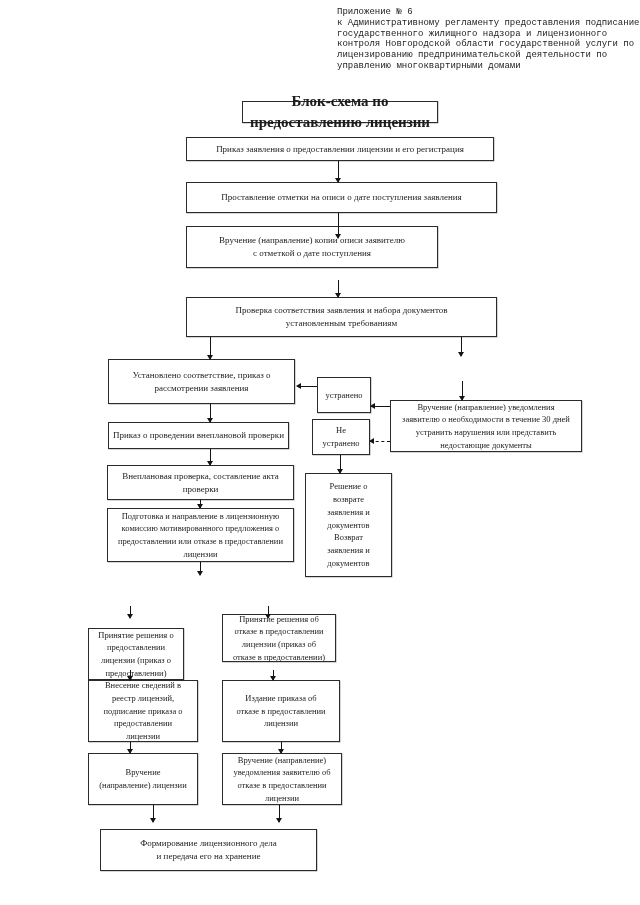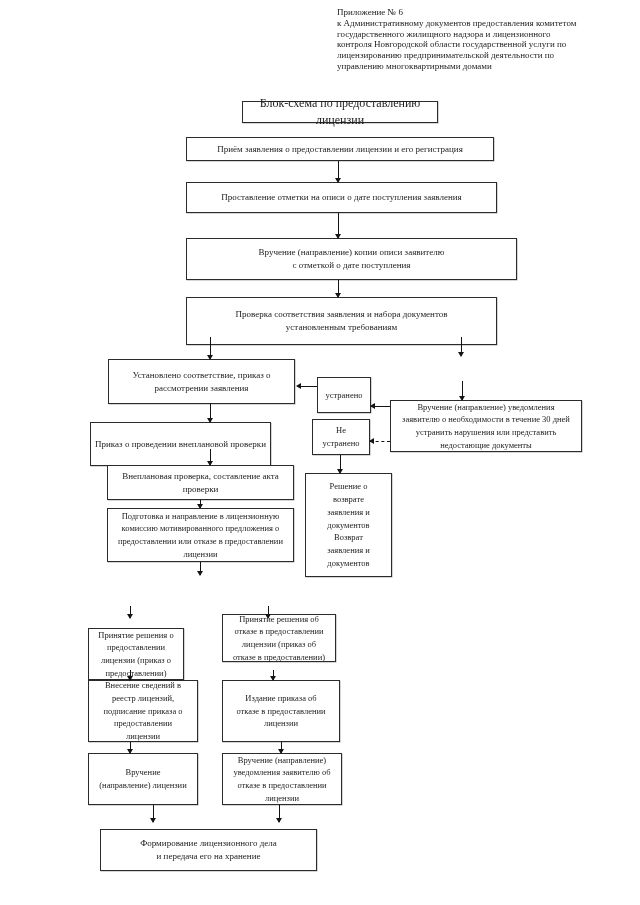--- a/index.html
+++ b/index.html
@@ -2,33 +2,33 @@
 <html><head>
 <meta charset="utf-8">
 <style>
   html, body { margin:0; padding:0; background:#ffffff; }
   .page {
     position:relative; width:640px; height:905px; background:#ffffff;
     font-family:"Liberation Serif", serif; color:#1c1c1c; overflow:hidden;
   }
   .header {
     position:absolute; left:337px; top:7px; width:300px;
-    font-size:9px; line-height:10.8px;
+    font-size:9px; line-height:10.8px;font-family:Liberation Mono, monospace;
   }
   .header-line { white-space:nowrap; }
   .box {
     position:absolute; box-sizing:border-box;
     border:1px solid #2b2b2b; background:#ffffff;
     display:flex; align-items:center; justify-content:center;
     text-align:center; white-space:pre-line;
     font-size:9px; line-height:1.4; padding:1px 3px;
     box-shadow:0.6px 0.6px 0 rgba(0,0,0,0.28);
   }
   .box.small { font-size:8.5px; line-height:1.5; }
-  .box.bold  { font-weight:normal; font-size:12px; }
+  .box.bold  { font-weight:bold; font-size:15px; }
   
   .av { position:absolute; width:0; border-left:1px solid #141414; }
   .av::after {
     content:""; position:absolute; bottom:-1px; left:-4px; width:0; height:0;
     border-left:3.5px solid transparent; border-right:3.5px solid transparent;
     border-top:5px solid #141414;
   }
   
   .ah { position:absolute; height:0; border-top:1px solid #141414; }
   .ah::before {
@@ -38,43 +38,43 @@
   }
   .ah.dashed { border-top-style:dashed; }
 </style>
 </head>
 <body>
 
 <div class="page">
 
   <div class="header">
     <div class="header-line">Приложение № 6</div>
-    <div class="header-line">к Административному документов предоставления комитетом</div>
+    <div class="header-line">к Административному регламенту предоставления подписание</div>
     <div class="header-line">государственного жилищного надзора и лицензионного</div>
     <div class="header-line">контроля Новгородской области государственной услуги по</div>
     <div class="header-line">лицензированию предпринимательской деятельности по</div>
     <div class="header-line">управлению многоквартирными домами</div>
   </div>
 
   <div class="box bold" style="left:242px;top:101px;width:196px;height:22px">Блок-схема по предоставлению лицензии</div>
 
-  <div class="box" style="left:186px;top:137px;width:308px;height:24px">Приём заявления о предоставлении лицензии и его регистрация</div>
+  <div class="box" style="left:186px;top:137px;width:308px;height:24px">Приказ заявления о предоставлении лицензии и его регистрация</div>
 
   <div class="box" style="left:186px;top:182px;width:311px;height:31px">Проставление отметки на описи о дате поступления заявления</div>
 
-  <div class="box" style="left:186px;top:238px;width:331px;height:42px">Вручение (направление) копии описи заявителю
+  <div class="box" style="left:186px;top:226px;width:252px;height:42px">Вручение (направление) копии описи заявителю
 с отметкой о дате поступления</div>
 
-  <div class="box" style="left:186px;top:297px;width:311px;height:48px">Проверка соответствия заявления и набора документов
+  <div class="box" style="left:186px;top:297px;width:311px;height:40px">Проверка соответствия заявления и набора документов
 установленным требованиям</div>
 
   <div class="box" style="left:108px;top:359px;width:187px;height:45px">Установлено соответствие, приказ о
 рассмотрении заявления</div>
 
-  <div class="box" style="left:90px;top:422px;width:181px;height:44px">Приказ о проведении внеплановой проверки</div>
+  <div class="box" style="left:108px;top:422px;width:181px;height:27px">Приказ о проведении внеплановой проверки</div>
 
   <div class="box" style="left:107px;top:465px;width:187px;height:35px">Внеплановая проверка, составление акта
 проверки</div>
 
   <div class="box small" style="left:107px;top:508px;width:187px;height:54px">Подготовка и направление в лицензионную
 комиссию мотивированного предложения о
 предоставлении или отказе в предоставлении
 лицензии</div>
 
 

